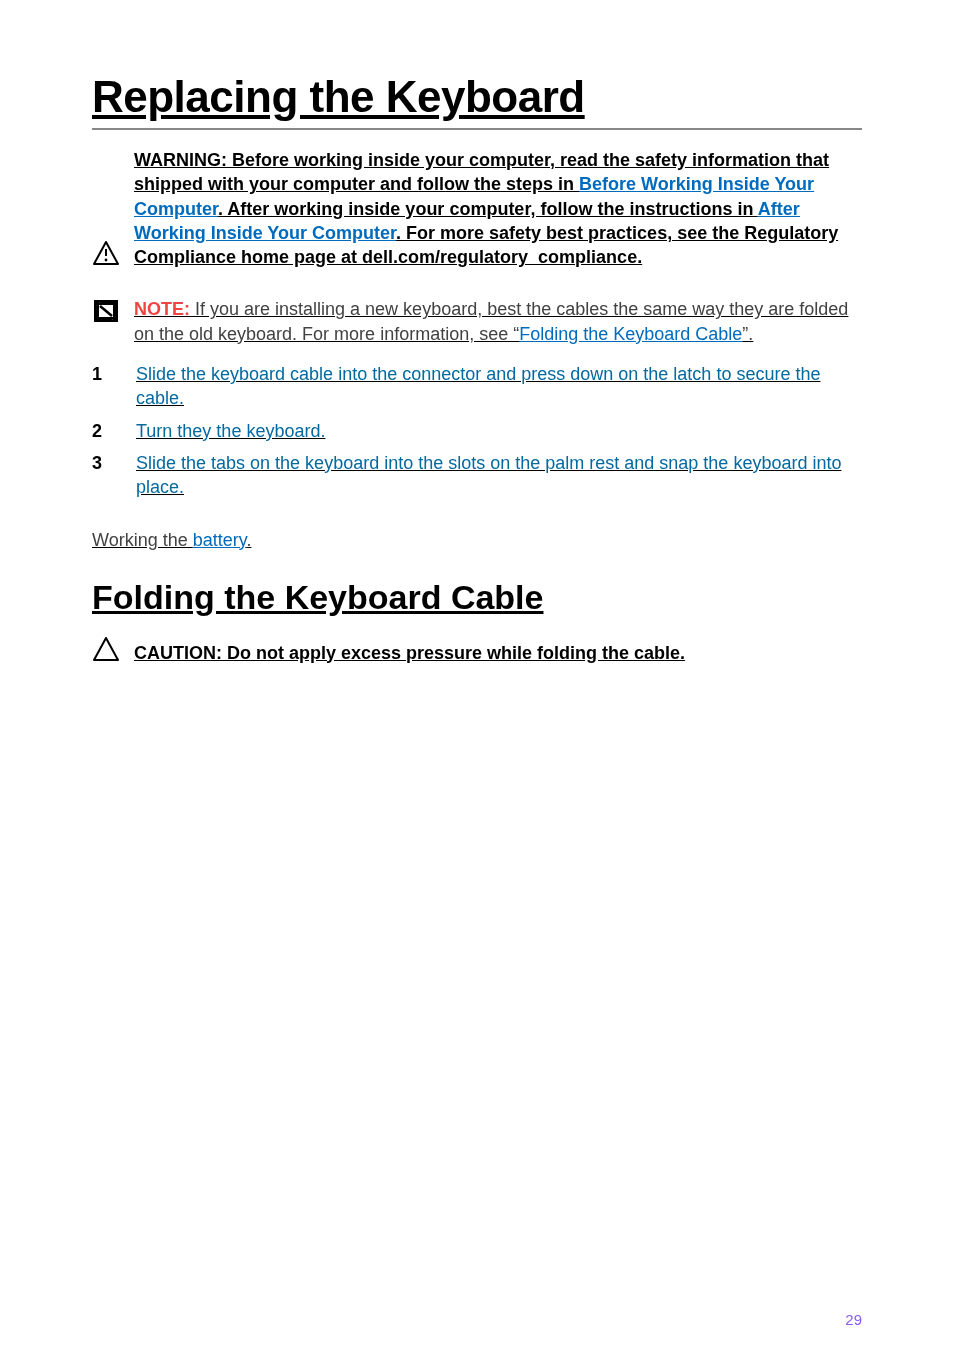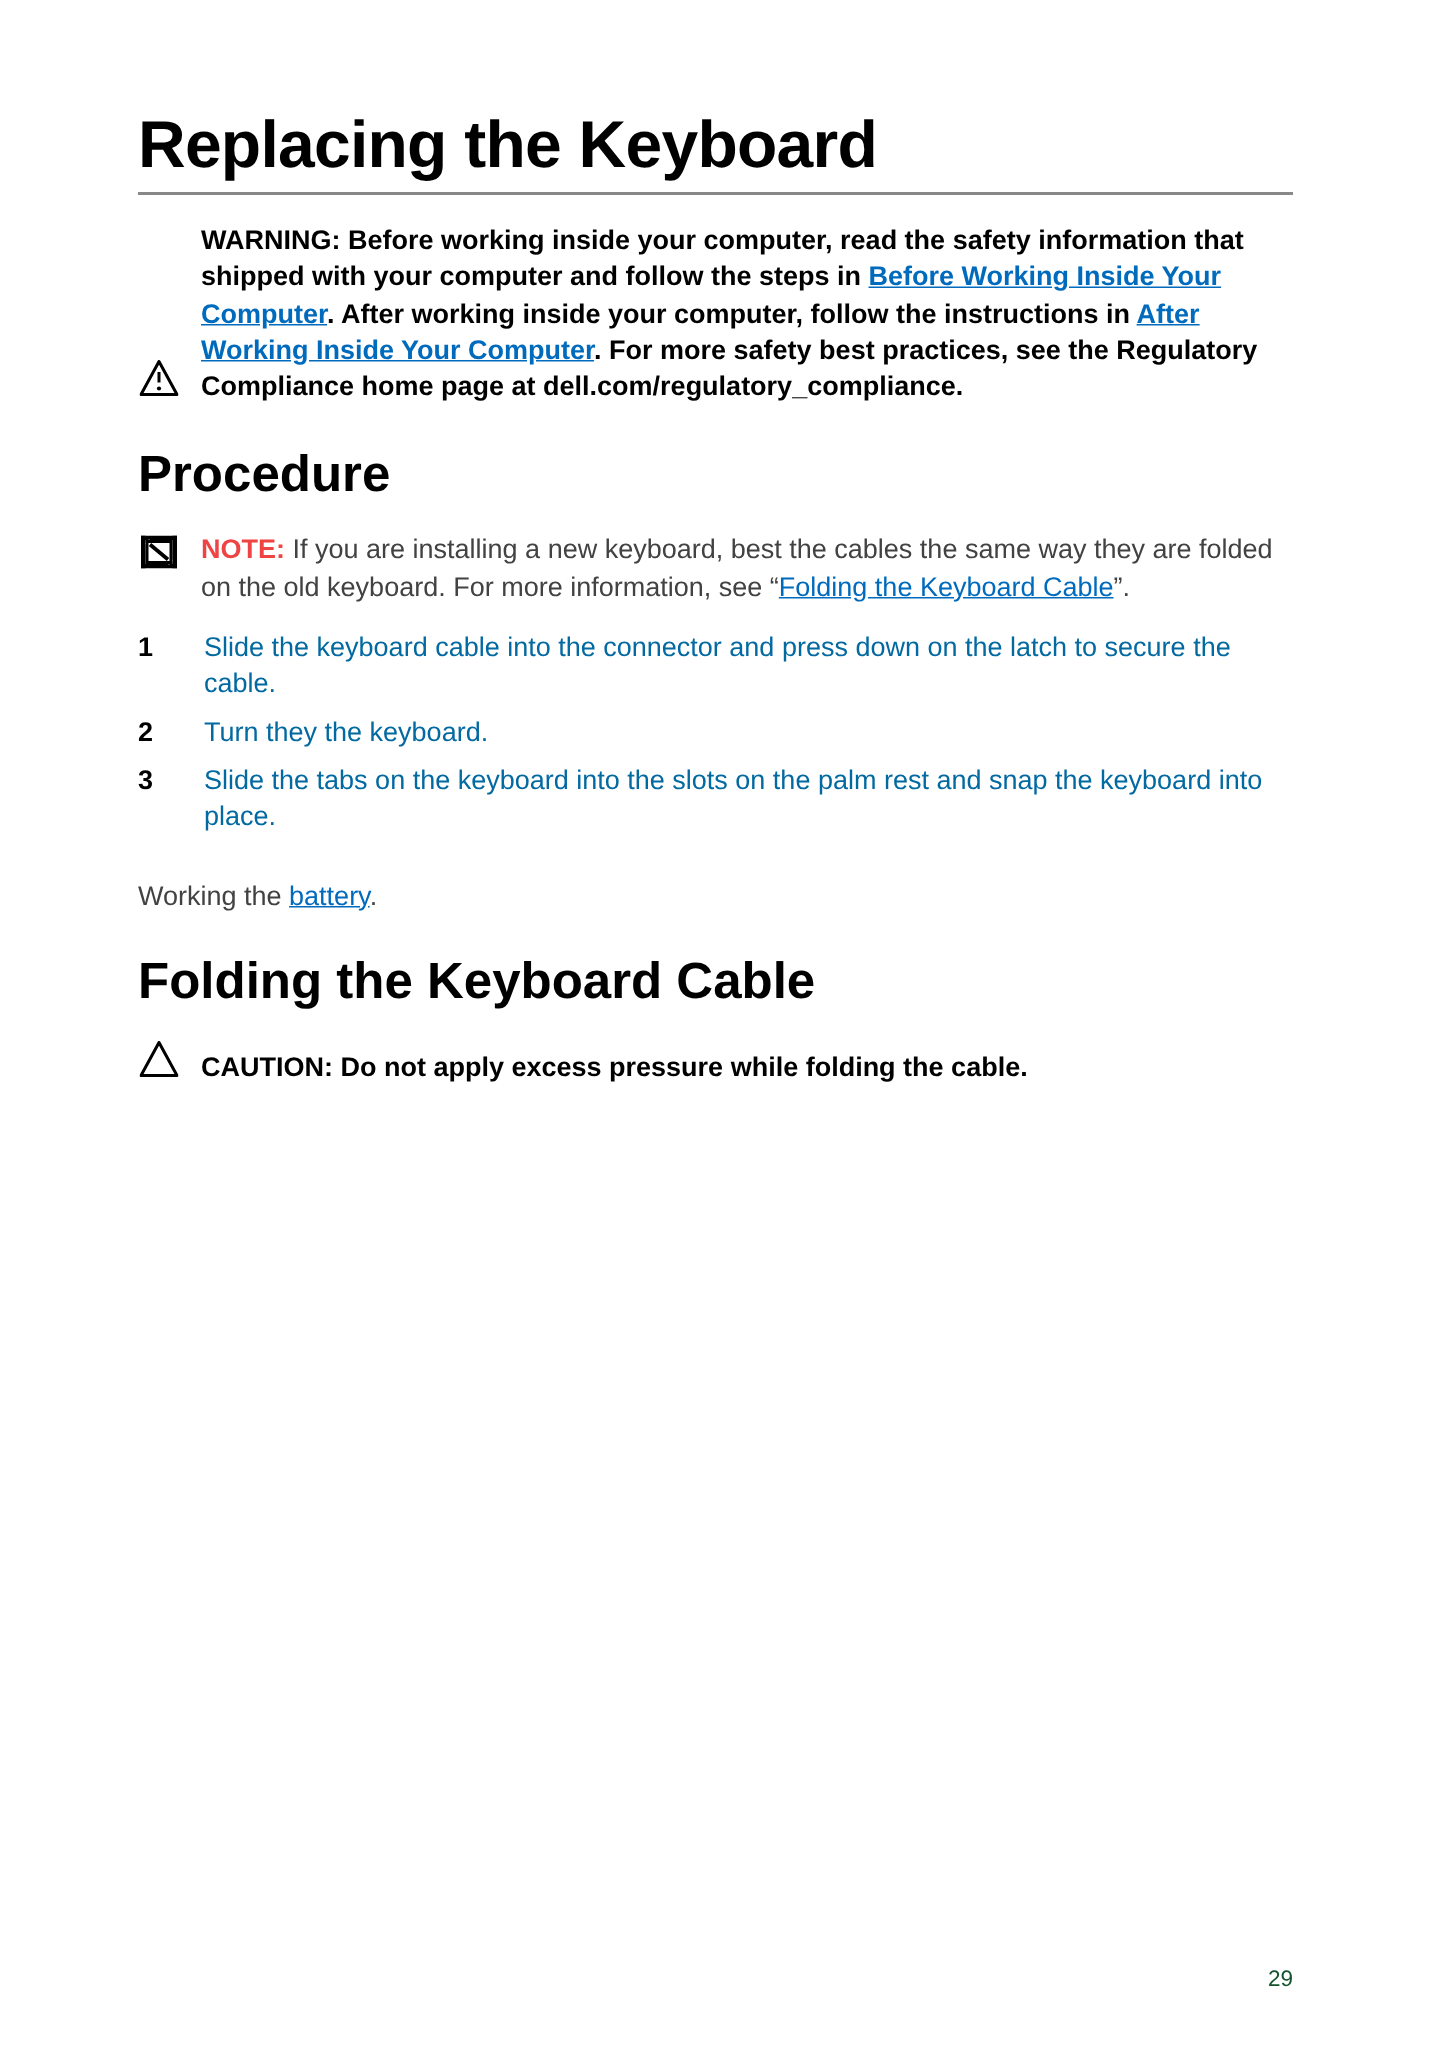--- a/index.html
+++ b/index.html
@@ -8,20 +8,21 @@
     background: #ffffff;
     font-family: Arial, Helvetica, sans-serif;
     color: #000000;
   }
   .page {
     width: 954px;
     height: 1366px;
     box-sizing: border-box;
     padding: 72px 92px 30px 92px;
     position: relative;
+    text-decoration: underline;
   }
   h1[data-name="page-title"] {
     font-size: 44px;
     font-weight: 700;
     margin: 0 0 6px 0;
     letter-spacing: -0.5px;
   }
   .title-rule {
     border: none;
     border-top: 2px solid #888888;
@@ -107,21 +108,21 @@
   .caution-text {
     font-size: 18px;
     line-height: 1.35;
     font-weight: 700;
   }
   .page-number {
     position: absolute;
     bottom: 38px;
     right: 92px;
     font-size: 15px;
-    color: #14532d;
+    color: #8b5cf6;
   }
   .section-gap { margin-bottom: 26px; }
 </style>
 </head>
 <body>
 
 <div class="page" data-name="document-page">
 
   <h1 data-name="page-title">Replacing the Keyboard</h1>
   <hr class="title-rule" data-name="title-divider">
@@ -134,21 +135,20 @@
           <line x1="13" y1="8" x2="13" y2="15" stroke="#000" stroke-width="2"></line>
           <circle cx="13" cy="19" r="1.4" fill="#000"></circle>
         </svg>
       </span>
     </div>
     <div class="text-col warning-text" data-name="warning-text">
       <span>WARNING: </span><span>Before working inside your computer, read the safety information that shipped with your computer and follow the steps in </span><a href="#" class="link" data-name="link-before-working">Before Working Inside Your Computer</a><span>. After working inside your computer, follow the instructions in </span><a href="#" class="link" data-name="link-after-working">After Working Inside Your Computer</a><span>. For more safety best practices, see the Regulatory Compliance home page at dell.com/regulatory_compliance.</span>
     </div>
   </div>
 
-  <h2 data-name="section-heading">Procedure</h2>
 
   <div class="note-block" data-name="note-callout">
     <div class="icon-col">
       <span data-name="note-icon">
         <svg width="24" height="22" viewBox="0 0 24 22">
           <polygon points="0,0 24,0 24,3 0,3" fill="#000"></polygon>
           <polygon points="0,0 3,0 3,22 0,22" fill="#000"></polygon>
           <polygon points="0,19 24,19 24,22 0,22" fill="#000"></polygon>
           <polygon points="21,0 24,0 24,22 21,22" fill="#000"></polygon>
           <line x1="4" y1="4" x2="20" y2="18" stroke="#fff" stroke-width="4"></line>

